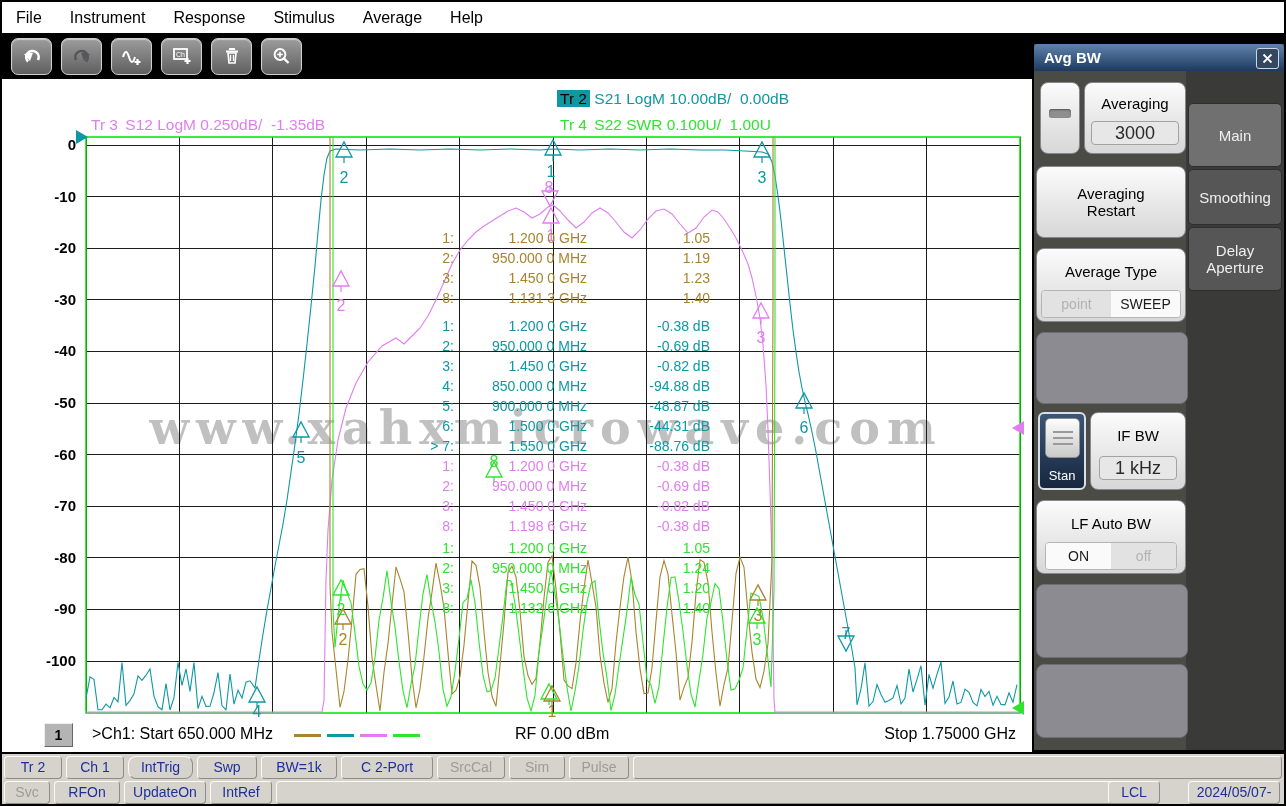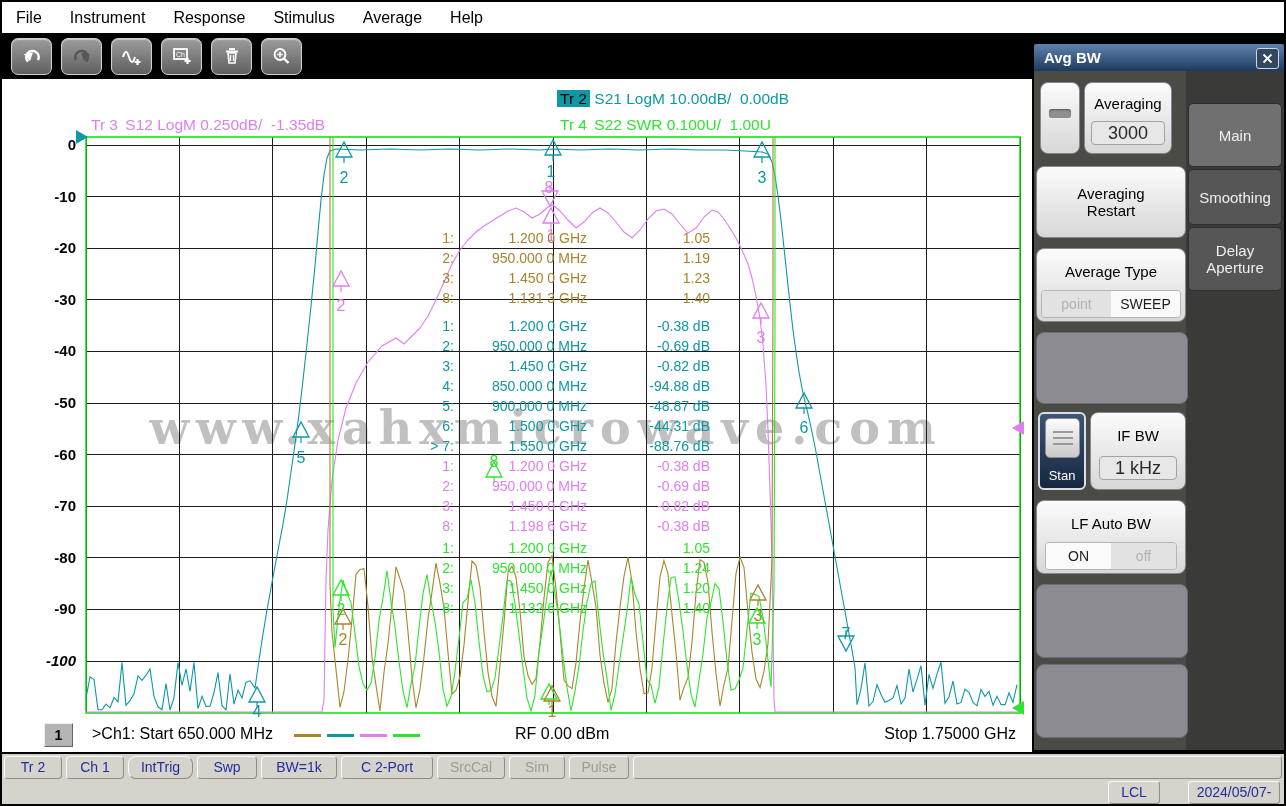--- a/index.html
+++ b/index.html
@@ -244,21 +244,21 @@
         <div class="ylabel" style="left: 28px; top: 57px;">0</div>
         <div class="ylabel" style="left: 28px; top: 108.6px;">-10</div>
         <div class="ylabel" style="left: 28px; top: 160.2px;">-20</div>
         <div class="ylabel" style="left: 28px; top: 211.8px;">-30</div>
         <div class="ylabel" style="left: 28px; top: 263.4px;">-40</div>
         <div class="ylabel" style="left: 28px; top: 315px;">-50</div>
         <div class="ylabel" style="left: 28px; top: 366.6px;">-60</div>
         <div class="ylabel" style="left: 28px; top: 418.2px;">-70</div>
         <div class="ylabel" style="left: 28px; top: 469.8px;">-80</div>
         <div class="ylabel" style="left: 28px; top: 521.4px;">-90</div>
-        <div class="ylabel" style="left: 28px; top: 573px; font-style: italic;">-100</div>
+        <div class="ylabel" style="left: 28px; top: 573px;">-100</div>
       </div>
     <div id="mtables">
         <div class="mtable" style="left: 400px; top: 149px; color: rgb(169, 132, 45);">
           <div class="mrow"><span class="mc-n">1:</span><span class="mc-f">1.200 0 GHz</span><span class="mc-v">1.05</span></div>
           <div class="mrow"><span class="mc-n">2:</span><span class="mc-f">950.000 0 MHz</span><span class="mc-v">1.19</span></div>
           <div class="mrow"><span class="mc-n">3:</span><span class="mc-f">1.450 0 GHz</span><span class="mc-v">1.23</span></div>
           <div class="mrow"><span class="mc-n">8:</span><span class="mc-f">1.131 3 GHz</span><span class="mc-v">1.40</span></div>
         </div>
         <div class="mtable" style="left: 400px; top: 237px; color: rgb(13, 152, 164);">
           <div class="mrow"><span class="mc-n">1:</span><span class="mc-f">1.200 0 GHz</span><span class="mc-v">-0.38 dB</span></div>
@@ -306,21 +306,21 @@
     </div>
     <div id="tabcol">
         <div class="tab" style="top: 98px; height: 56px;">Smoothing</div>
         <div class="tab active" style="top: 32px; height: 64px;">Main</div>
         <div class="tab" style="top: 156px; height: 64px;">Delay Aperture</div>
       </div>
 
     <div class="pbtn" style="left:6px;top:38px;width:40px;height:72px;">
       <div style="margin:26px auto 0;width:22px;height:9px;background:#8f8f8f;border-radius:3px;box-shadow:inset 0 1px 2px #555;"></div>
     </div>
-    <div class="pbtn" style="left:50px;top:38px;width:88px;height:72px;padding-top:12px;">
+    <div class="pbtn" style="left:50px;top:38px;width:102px;height:72px;padding-top:12px;">
       <span class="blabel">Averaging</span>
       <div class="pvalue" style="margin:9px 6px 0;">3000</div>
     </div>
     <div class="pbtn" style="left:2px;top:122px;width:150px;height:72px;display:flex;align-items:center;justify-content:center;">
       <span style="width:100px;">Averaging Restart</span>
     </div>
     <div class="pbtn" style="left:2px;top:204px;width:150px;height:74px;padding-top:14px;">
       <span class="blabel">Average Type</span>
       <div class="seg" style="margin:10px 4px 0;">
         <div class="off">point</div>
@@ -358,17 +358,24 @@
         <div class="sseg" style="width: 58px;">Ch 1</div>
         <div class="sseg" style="width: 65px; border-radius: 8px;">IntTrig</div>
         <div class="sseg" style="width: 60px;">Swp</div>
         <div class="sseg" style="width: 76px;">BW=1k</div>
         <div class="sseg" style="width: 92px;">C  2-Port</div>
         <div class="sseg dis" style="width: 68px;">SrcCal</div>
         <div class="sseg dis" style="width: 56px;">Sim</div>
         <div class="sseg dis" style="width: 60px;">Pulse</div>
         <div class="sseg sfill"></div>
       </div>
+    <div class="srow" style="top:27px;width:1110px;" id="srow2">
+        <div class="sseg dis" style="width: 46px;">Svc</div>
+        <div class="sseg" style="width: 66px;">RFOn</div>
+        <div class="sseg" style="width: 82px;">UpdateOn</div>
+        <div class="sseg" style="width: 62px;">IntRef</div>
+        <div class="sseg sfill"></div>
+      </div>
     <div id="lcl-box" style="right:124px;top:27px;width:52px;">LCL</div>
     <div id="date-box" style="right:4px;top:27px;width:92px;">2024/05/07-10:43</div>
   </div>
 
 </div>
 
 </body></html>

